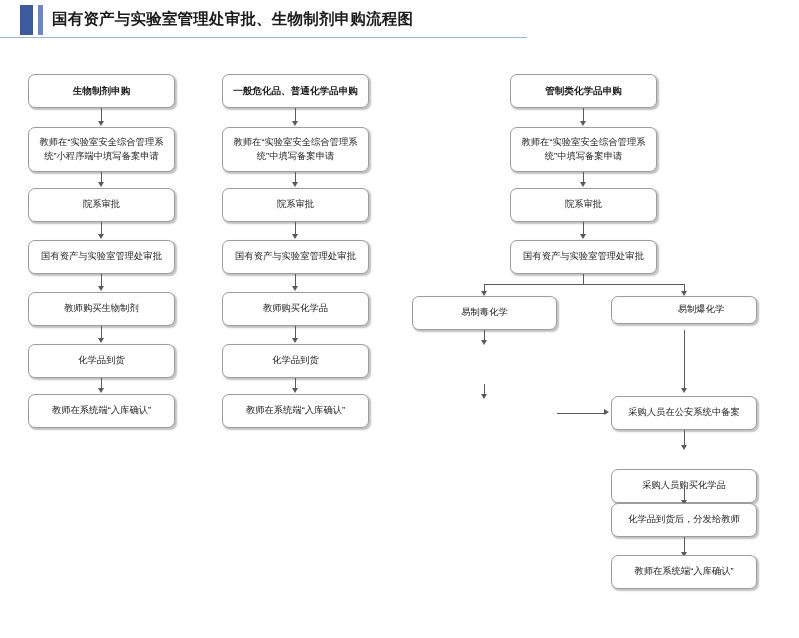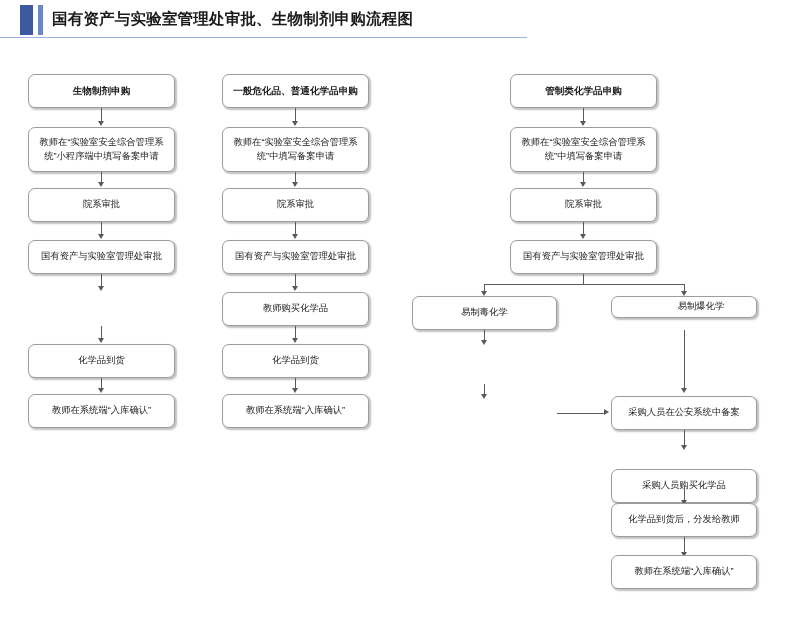--- a/index.html
+++ b/index.html
@@ -89,20 +89,23 @@
     </div>
   <div class="vline" style="left:101px;top:222px;height:13px;"></div>
   <div class="arrow-d" style="left:98px;top:234px;"></div>
 
   <div class="node" style="left:28px;top:240px;width:147px;height:34px;">
     <span class="txt">国有资产与实验室管理处审批</span>
     </div>
   <div class="vline" style="left:101px;top:274px;height:13px;"></div>
   <div class="arrow-d" style="left:98px;top:286px;"></div>
 
+  <div class="node" style="left:28px;top:292px;width:147px;height:34px;">
+    <span class="txt">教师购买生物制剂</span>
+    </div>
   <div class="vline" style="left:101px;top:326px;height:13px;"></div>
   <div class="arrow-d" style="left:98px;top:338px;"></div>
 
   <div class="node" style="left:28px;top:344px;width:147px;height:34px;">
     <span class="txt">化学品到货</span>
     </div>
   <div class="vline" style="left:101px;top:378px;height:11px;"></div>
   <div class="arrow-d" style="left:98px;top:388px;"></div>
 
   <div class="node" style="left:28px;top:394px;width:147px;height:34px;">
@@ -183,21 +186,21 @@
   <div class="node" style="left:412px;top:296px;width:145px;height:34px;">
     <span class="txt">易制毒化学</span>
     </div>
   <div class="vline" style="left:484px;top:330px;height:11px;"></div>
   <div class="arrow-d" style="left:481px;top:340px;"></div>
 
   <div class="vline" style="left:484px;top:384px;height:11px;"></div>
   <div class="arrow-d" style="left:481px;top:394px;"></div>
 
 
-  <div class="node" style="left:611px;top:296px;width:146px;height:22px;padding-left:38px;">
+  <div class="node" style="left:611px;top:296px;width:146px;height:28px;padding-left:38px;">
     <span class="txt">易制爆化学</span>
     </div>
   <div class="vline" style="left:684px;top:330px;height:59px;"></div>
   <div class="arrow-d" style="left:681px;top:388px;"></div>
 
   <div class="hline" style="left:557px;top:413px;width:48px;"></div>
   <div class="arrow-r" style="left:604px;top:409px;"></div>
 
   <div class="node" style="left:611px;top:396px;width:146px;height:34px;">
     <span class="txt">采购人员在公安系统中备案</span>

